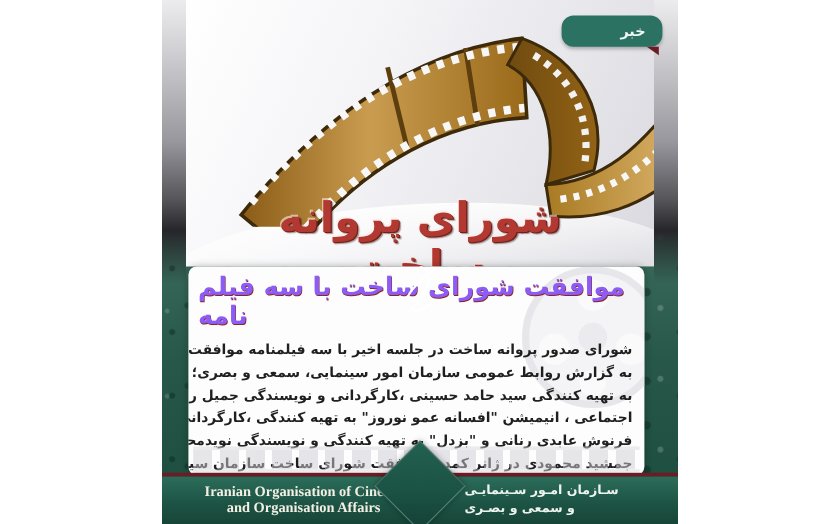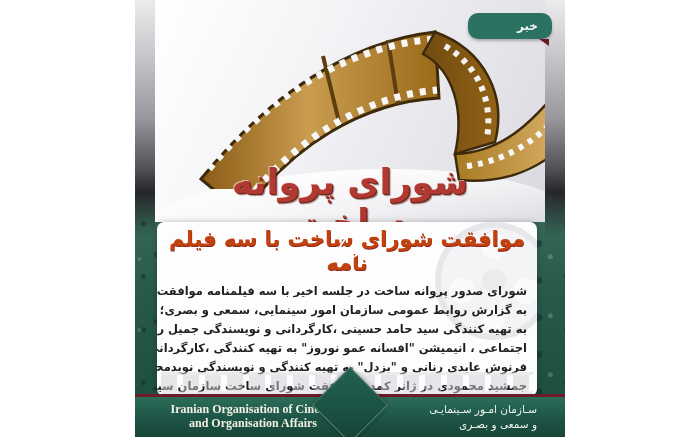--- a/index.html
+++ b/index.html
@@ -49,36 +49,36 @@
 
   
   .panel{position:absolute;left:22px;top:222px;width:380px;height:174px;background:#fdfdfd;
     border-radius:7px;overflow:hidden;box-shadow:0 0 6px rgba(0,0,0,.25);}
   .reel-watermark{position:absolute;right:-22px;top:-6px;opacity:.55;}
   .strip-watermark{position:absolute;left:4px;right:4px;bottom:2px;height:16px;opacity:.5;
     background:
       repeating-linear-gradient(90deg,#cfcfd6 0 16px,rgba(0,0,0,0) 16px 22px);
     border-top:3px solid #dadade;border-bottom:3px solid #dadade;}
 
-  .subtitle{position:relative;margin:5px 8px 0;text-align:center;direction:rtl;
-    font-size:21px;font-weight:bold;color:#c2410c;text-shadow:.5px .5px 0 #8e241a;}
+  .subtitle{position:relative;margin:5px 8px 0;text-align:left;direction:rtl;
+    font-size:21px;font-weight:bold;color:#8b5cf6;text-shadow:.5px .5px 0 #8e241a;}
   .body-text{position:relative;margin:7px 10px 0;direction:rtl;color:#1f1f1f;
     font-size:11.5px;font-weight:bold;line-height:19px;}
   .body-line{text-align:right;white-space:nowrap;}
   .body-line.center{text-align:center;}
 
   
   .footer{position:absolute;left:0;right:0;bottom:0;height:40px;
     background:linear-gradient(180deg,#2c6d5a 0%,#1d5445 55%,#174538 100%);
     border-top:3px solid #6d1b26;}
   .footer-en{position:absolute;left:18px;top:5px;width:200px;text-align:center;
     font-family:"Liberation Serif","DejaVu Serif",serif;font-weight:bold;
     font-size:12px;line-height:14px;color:#f2efe4;}
-  .footer-fa{position:absolute;right:28px;top:5px;width:150px;text-align:right;direction:rtl;
-    font-size:10.5px;line-height:15px;font-weight:normal;color:#eef3ef;}
+  .footer-fa{position:absolute;right:28px;top:5px;width:150px;text-align:left;direction:rtl;
+    font-size:10.5px;line-height:15px;font-weight:bold;color:#eef3ef;}
   .diamond{position:absolute;left:50%;bottom:5px;width:52px;height:52px;
     transform:translateX(-50%) rotate(45deg);transform-origin:center;
     background:linear-gradient(135deg,#236150 0%,#1a5143 60%,#143f34 100%);
     border:1px solid rgba(255,255,255,.22);box-shadow:0 0 5px rgba(0,0,0,.35);}
   .diamond-inner{position:absolute;left:50%;top:50%;width:46px;height:46px;
     transform:translate(-50%,-50%) rotate(-45deg);}
 </style>
 </head>
 <body>
 

